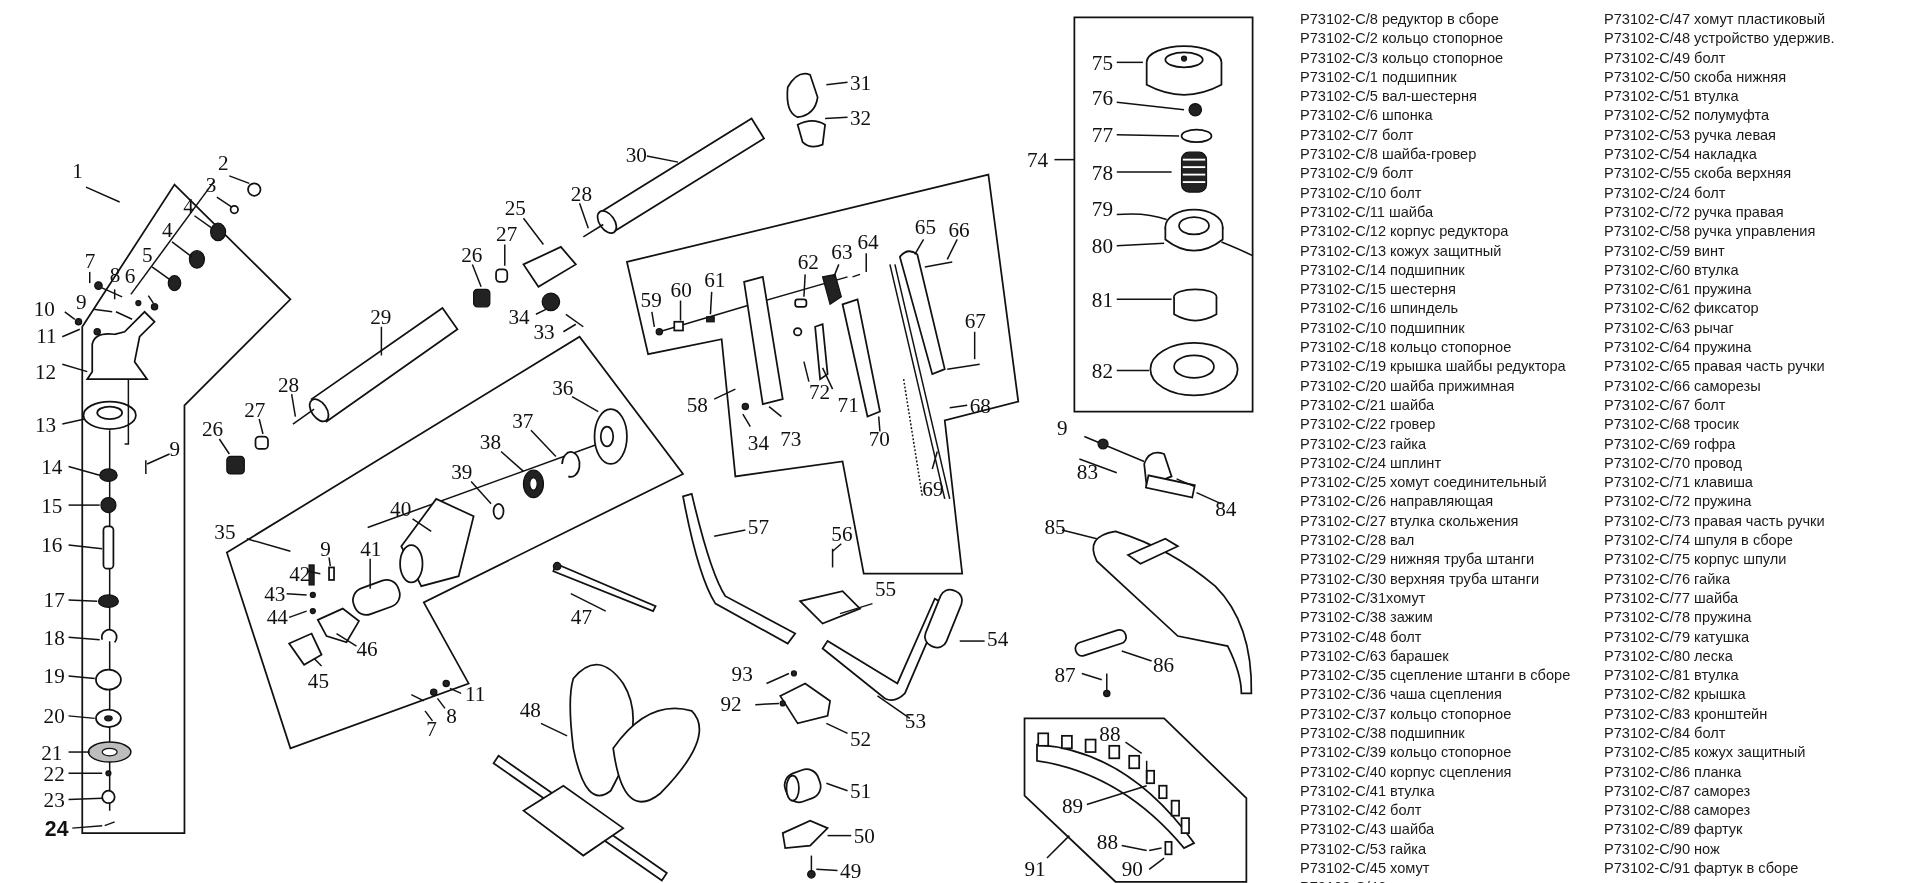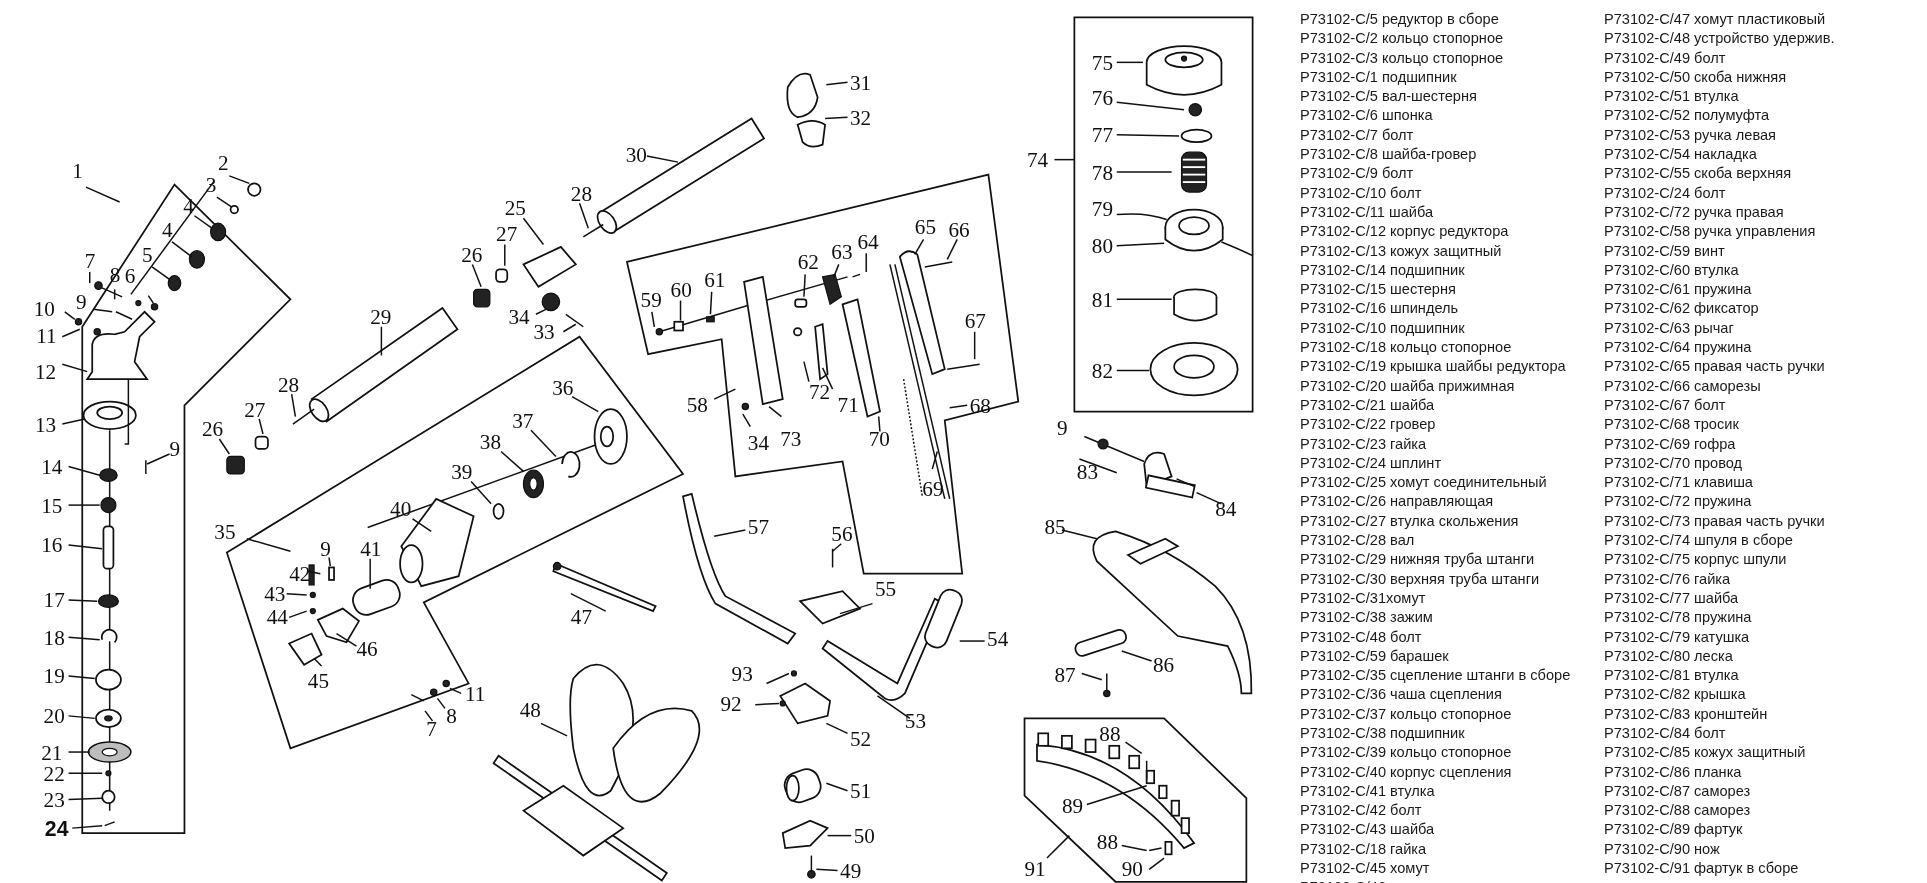--- a/index.html
+++ b/index.html
@@ -413,21 +413,21 @@
   <text class="callout" x="852" y="652">89</text>
   <text class="callout" x="880" y="681">88</text>
   <text class="callout" x="900" y="702">90</text>
   <text class="callout" x="822" y="702">91</text>
   <text class="callout" x="578" y="570">92</text>
   <text class="callout" x="587" y="546">93</text>
 </svg>
 </div>
 
 <div class="parts-list" id="col1">
-    <div>P73102-C/5 редуктор в сборе</div>
+    <div>P73102-C/8 редуктор в сборе</div>
     <div>P73102-C/2 кольцо стопорное</div>
     <div>P73102-C/3 кольцо стопорное</div>
     <div>P73102-C/1 подшипник</div>
     <div>P73102-C/5 вал-шестерня</div>
     <div>P73102-C/6 шпонка</div>
     <div>P73102-C/7 болт</div>
     <div>P73102-C/8 шайба-гровер</div>
     <div>P73102-C/9 болт</div>
     <div>P73102-C/10 болт</div>
     <div>P73102-C/11 шайба</div>
@@ -446,31 +446,31 @@
     <div>P73102-C/24 шплинт</div>
     <div>P73102-C/25 хомут соединительный</div>
     <div>P73102-C/26 направляющая</div>
     <div>P73102-C/27 втулка скольжения</div>
     <div>P73102-C/28 вал</div>
     <div>P73102-C/29 нижняя труба штанги</div>
     <div>P73102-C/30 верхняя труба штанги</div>
     <div>P73102-C/31хомут</div>
     <div>P73102-C/38 зажим</div>
     <div>P73102-C/48 болт</div>
-    <div>P73102-C/59 барашек</div>
+    <div>P73102-C/63 барашек</div>
     <div>P73102-C/35 сцепление штанги в сборе</div>
     <div>P73102-C/36 чаша сцепления</div>
     <div>P73102-C/37 кольцо стопорное</div>
     <div>P73102-C/38 подшипник</div>
     <div>P73102-C/39 кольцо стопорное</div>
     <div>P73102-C/40 корпус сцепления</div>
     <div>P73102-C/41 втулка</div>
     <div>P73102-C/42 болт</div>
     <div>P73102-C/43 шайба</div>
-    <div>P73102-C/18 гайка</div>
+    <div>P73102-C/53 гайка</div>
     <div>P73102-C/45 хомут</div>
     <div>P73102-C/46 хомут</div>
   </div>
 <div class="parts-list" id="col2">
     <div>P73102-C/47 хомут пластиковый</div>
     <div>P73102-C/48 устройство удержив.</div>
     <div>P73102-C/49 болт</div>
     <div>P73102-C/50 скоба нижняя</div>
     <div>P73102-C/51 втулка</div>
     <div>P73102-C/52 полумуфта</div>

